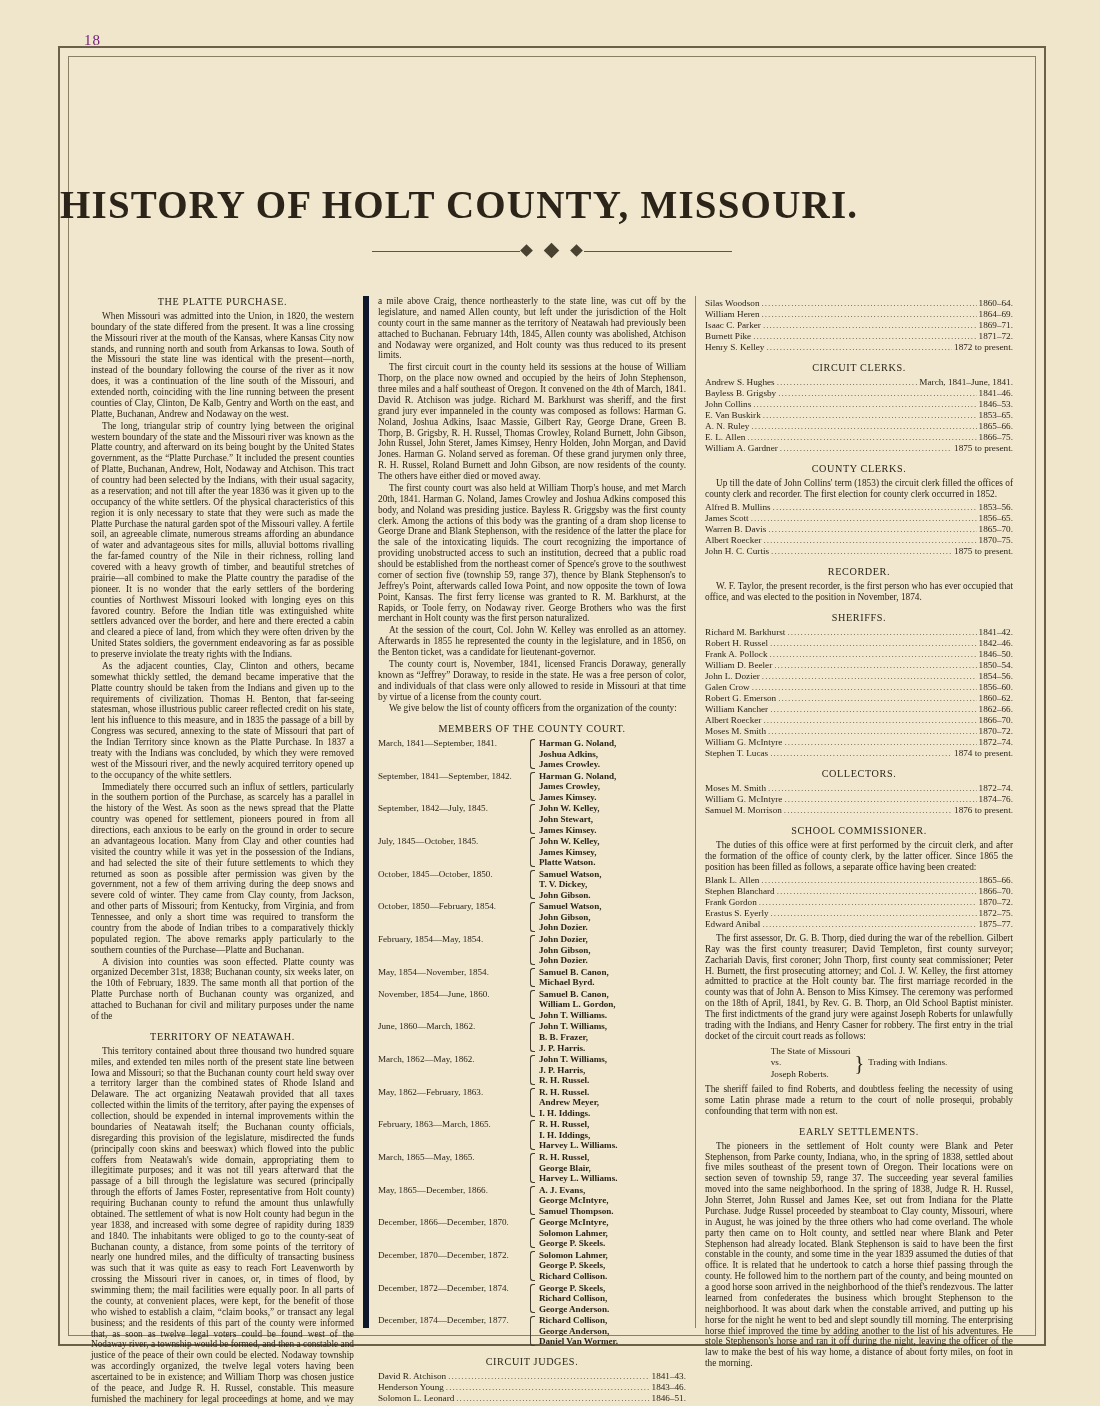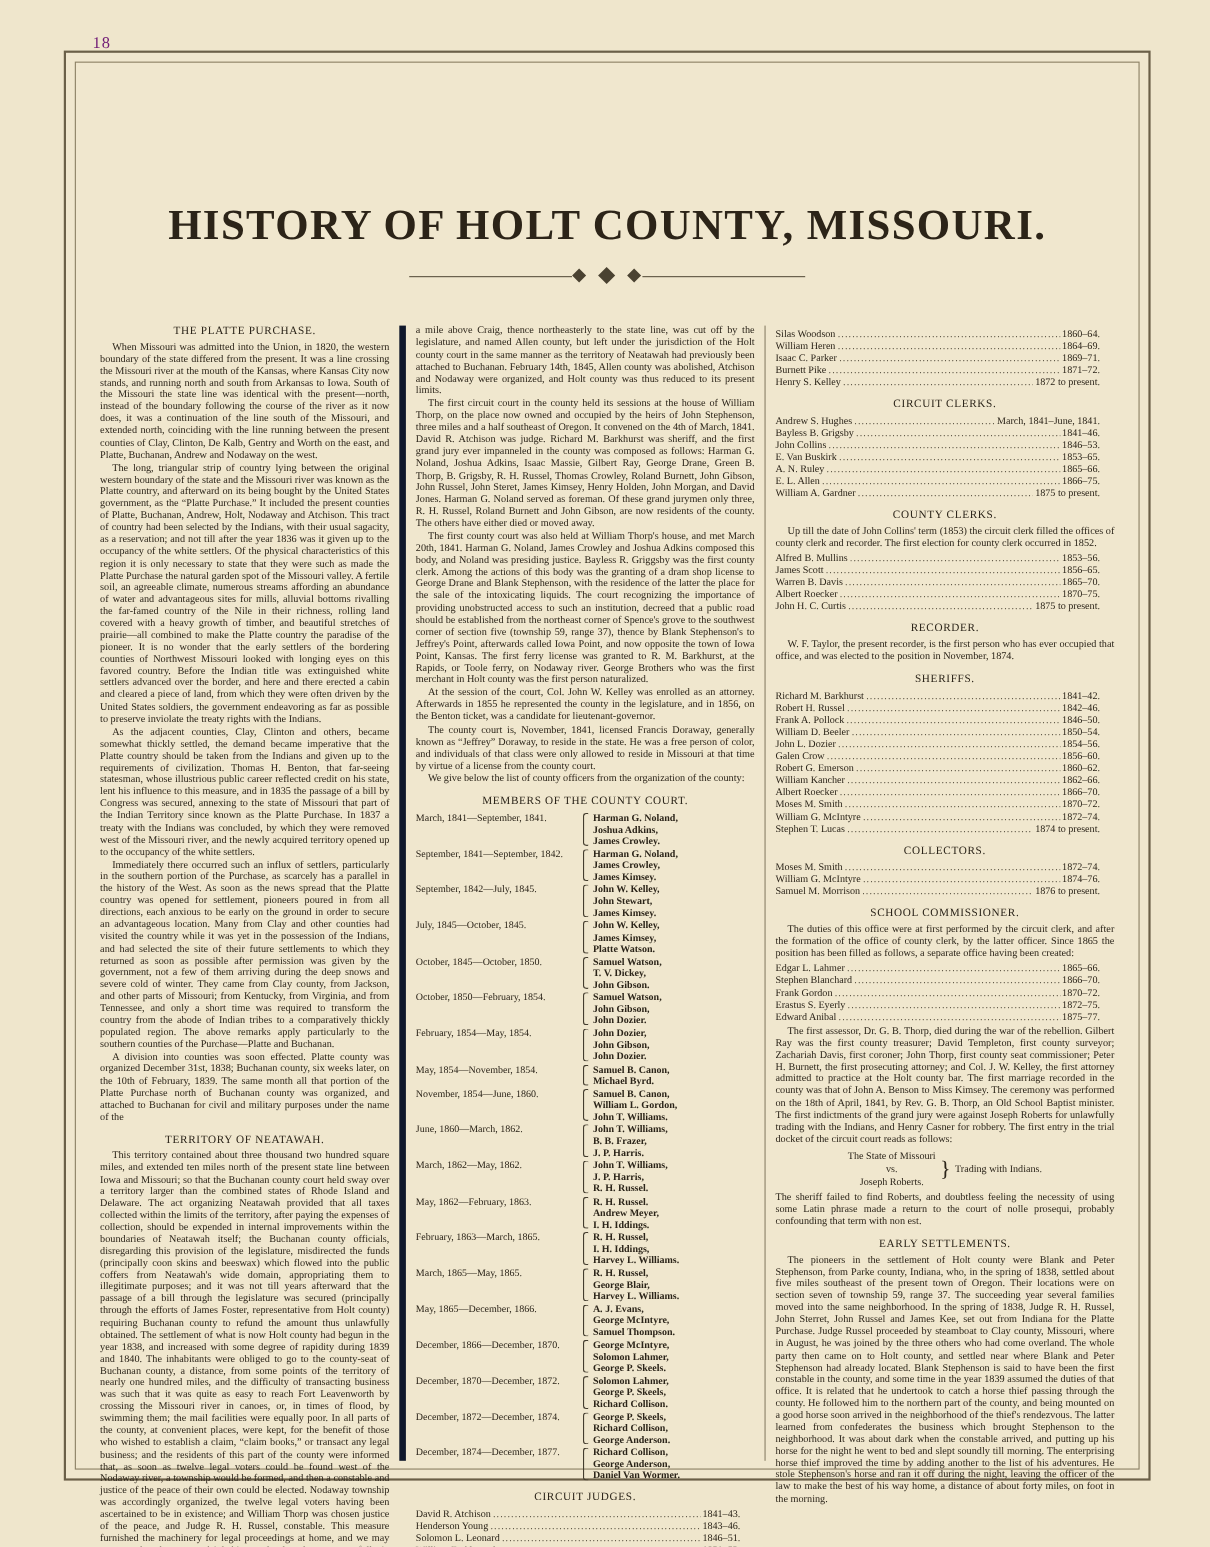--- a/index.html
+++ b/index.html
@@ -19,21 +19,21 @@
     position:absolute;left:58px;top:46px;width:984px;height:1296px;
     border:2px solid #6b6048;
     background:#f0e7ce;
   }
   .inner-frame{
     position:absolute;left:8px;top:8px;right:8px;bottom:8px;
     border:1px solid #8a7f63;
   }
   .title{
     position:absolute;left:0;right:0;top:108px;
-    text-align:center;
+    text-align:left;
     font-size:39px;
     letter-spacing:1.2px;
     color:#2c2418;
     font-family:"Liberation Serif", serif;
   }
   .rule-orn{
     position:absolute;left:50%;transform:translateX(-50%);
     top:196px;width:360px;height:14px;
   }
   .rule-orn .ln{
@@ -69,21 +69,21 @@
     letter-spacing:.6px;
     margin:9px 0 3px 0;
     font-weight:normal;
     text-transform:uppercase;
   }
   h3.sec.first{margin-top:0;}
   p{margin:0 0 1px 0;text-indent:11px;}
   p.noind{text-indent:0;}
 
   
-  .dlist{margin:2px 13px 3px 0;}
+  .dlist{margin:2px 0 3px 0;}
   .drow{
     display:flex;align-items:baseline;
     font-size:9.2px;line-height:1.2;
     white-space:nowrap;
   }
   .drow .nm{flex:0 0 auto;}
   .drow .dots{
     flex:1 1 auto;overflow:hidden;margin:0 2px;
     letter-spacing:1px;color:#4a4334;
   }
@@ -101,21 +101,21 @@
     content:"";position:absolute;left:2px;top:1px;bottom:1px;
     border-left:1px solid #443d2e;border-top:1px solid #443d2e;border-bottom:1px solid #443d2e;
     width:4px;border-radius:3px 0 0 3px;
   }
   .crow .names{flex:1 1 auto;padding-left:3px;}
   .crow .names div{line-height:1.16;font-weight:bold;}
   .statecase{
     text-align:center;margin:4px 0 4px 0;font-size:9.2px;line-height:1.25;
   }
   .statecase .row{display:flex;justify-content:center;align-items:center;}
-  .statecase .lhs{text-align:center;}
+  .statecase .lhs{text-align:left;}
   .statecase .brc{
     margin:0 4px;font-size:20px;line-height:14px;
   }
 </style>
 </head>
 <body>
 
 <div class="page-number">18</div>
 
 <div class="outer-frame">
@@ -533,21 +533,21 @@
             <span class="nm">Samuel M. Morrison</span>
             <span class="dots">................................................................................</span>
             <span class="yr">1876 to present.</span>
           </div>
         </div>
 
       <h3 class="sec">SCHOOL COMMISSIONER.</h3>
       <p>The duties of this office were at first performed by the circuit clerk, and after the formation of the office of county clerk, by the latter officer. Since 1865 the position has been filled as follows, a separate office having been created:</p>
       <div class="dlist" id="school-list">
           <div class="drow">
-            <span class="nm">Edgar L. Lahmer</span>
+            <span class="nm">Blank L. Allen</span>
             <span class="dots">................................................................................</span>
             <span class="yr">1865–66.</span>
           </div>
           <div class="drow">
             <span class="nm">Stephen Blanchard</span>
             <span class="dots">................................................................................</span>
             <span class="yr">1866–70.</span>
           </div>
           <div class="drow">
             <span class="nm">Frank Gordon</span>

